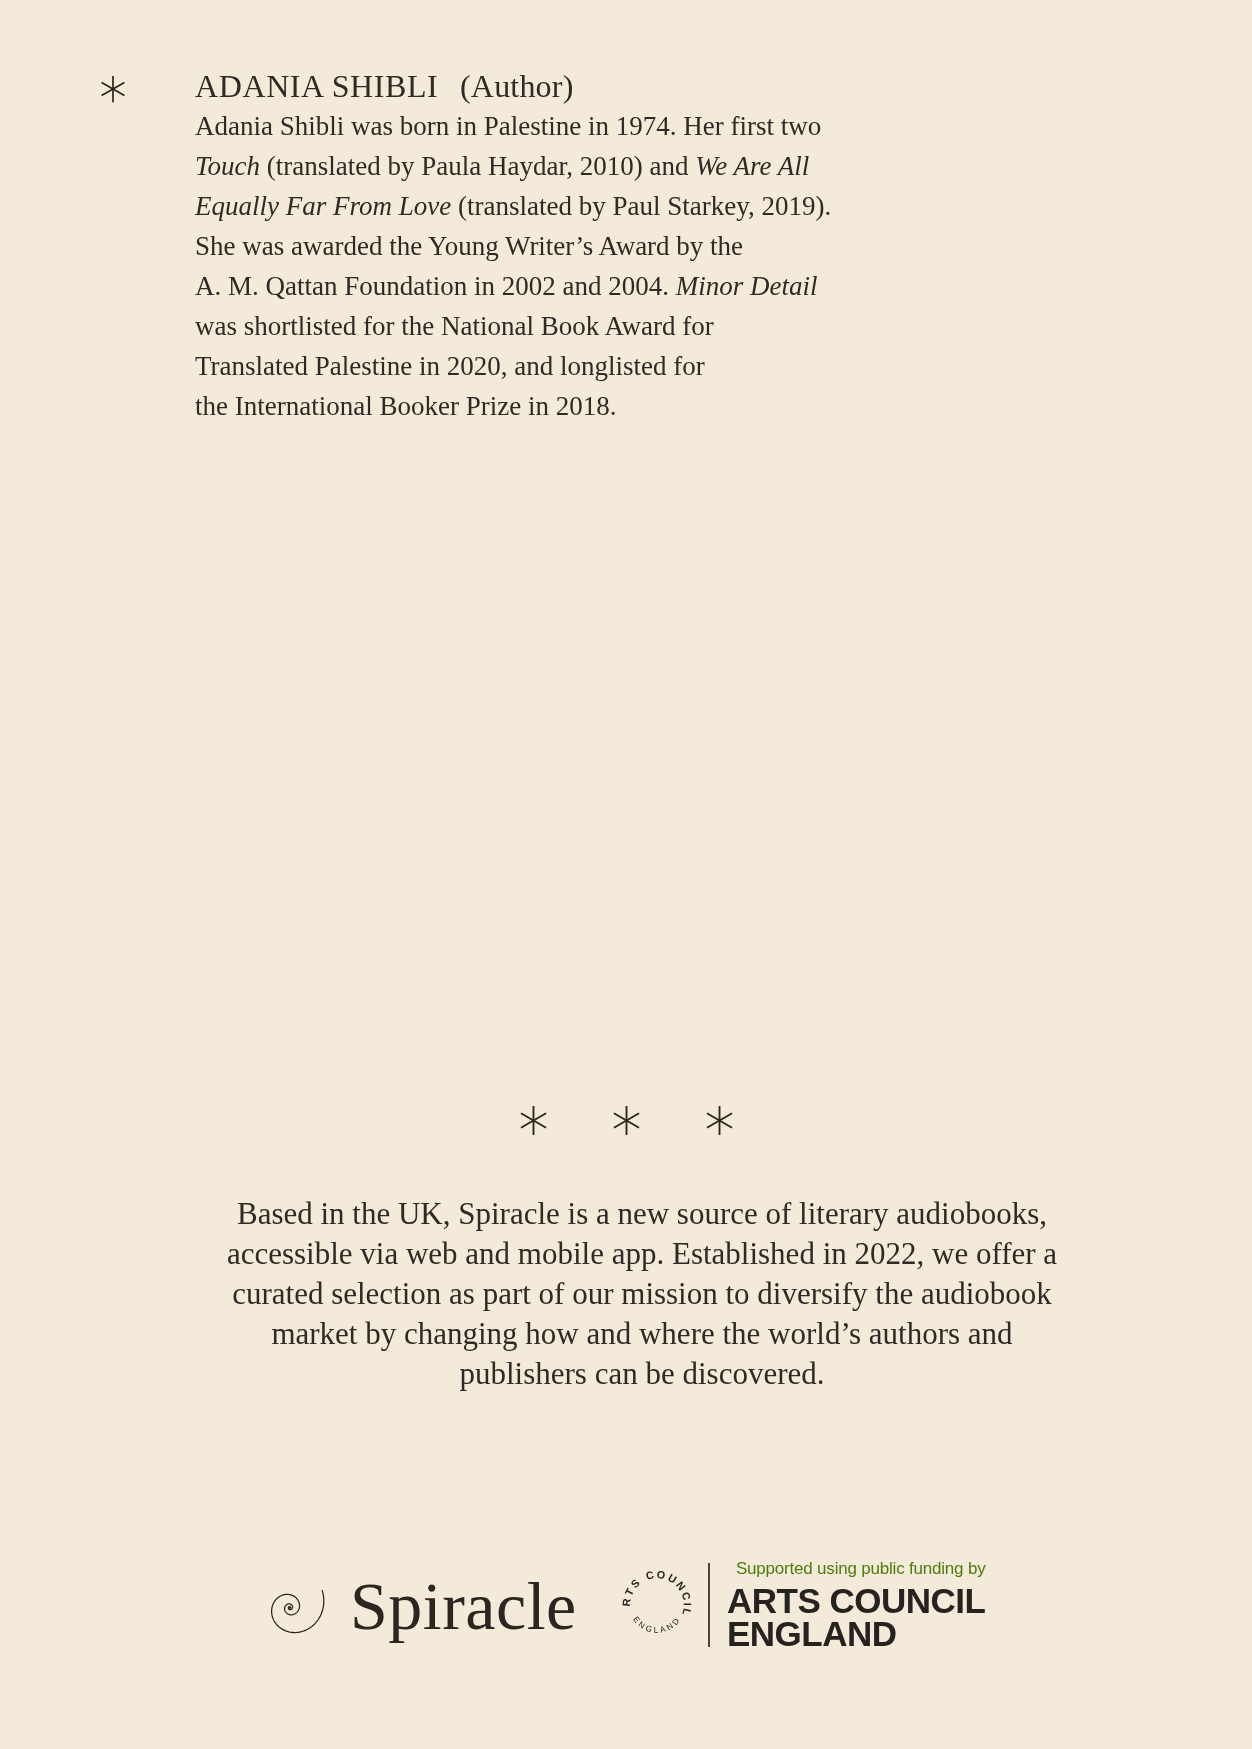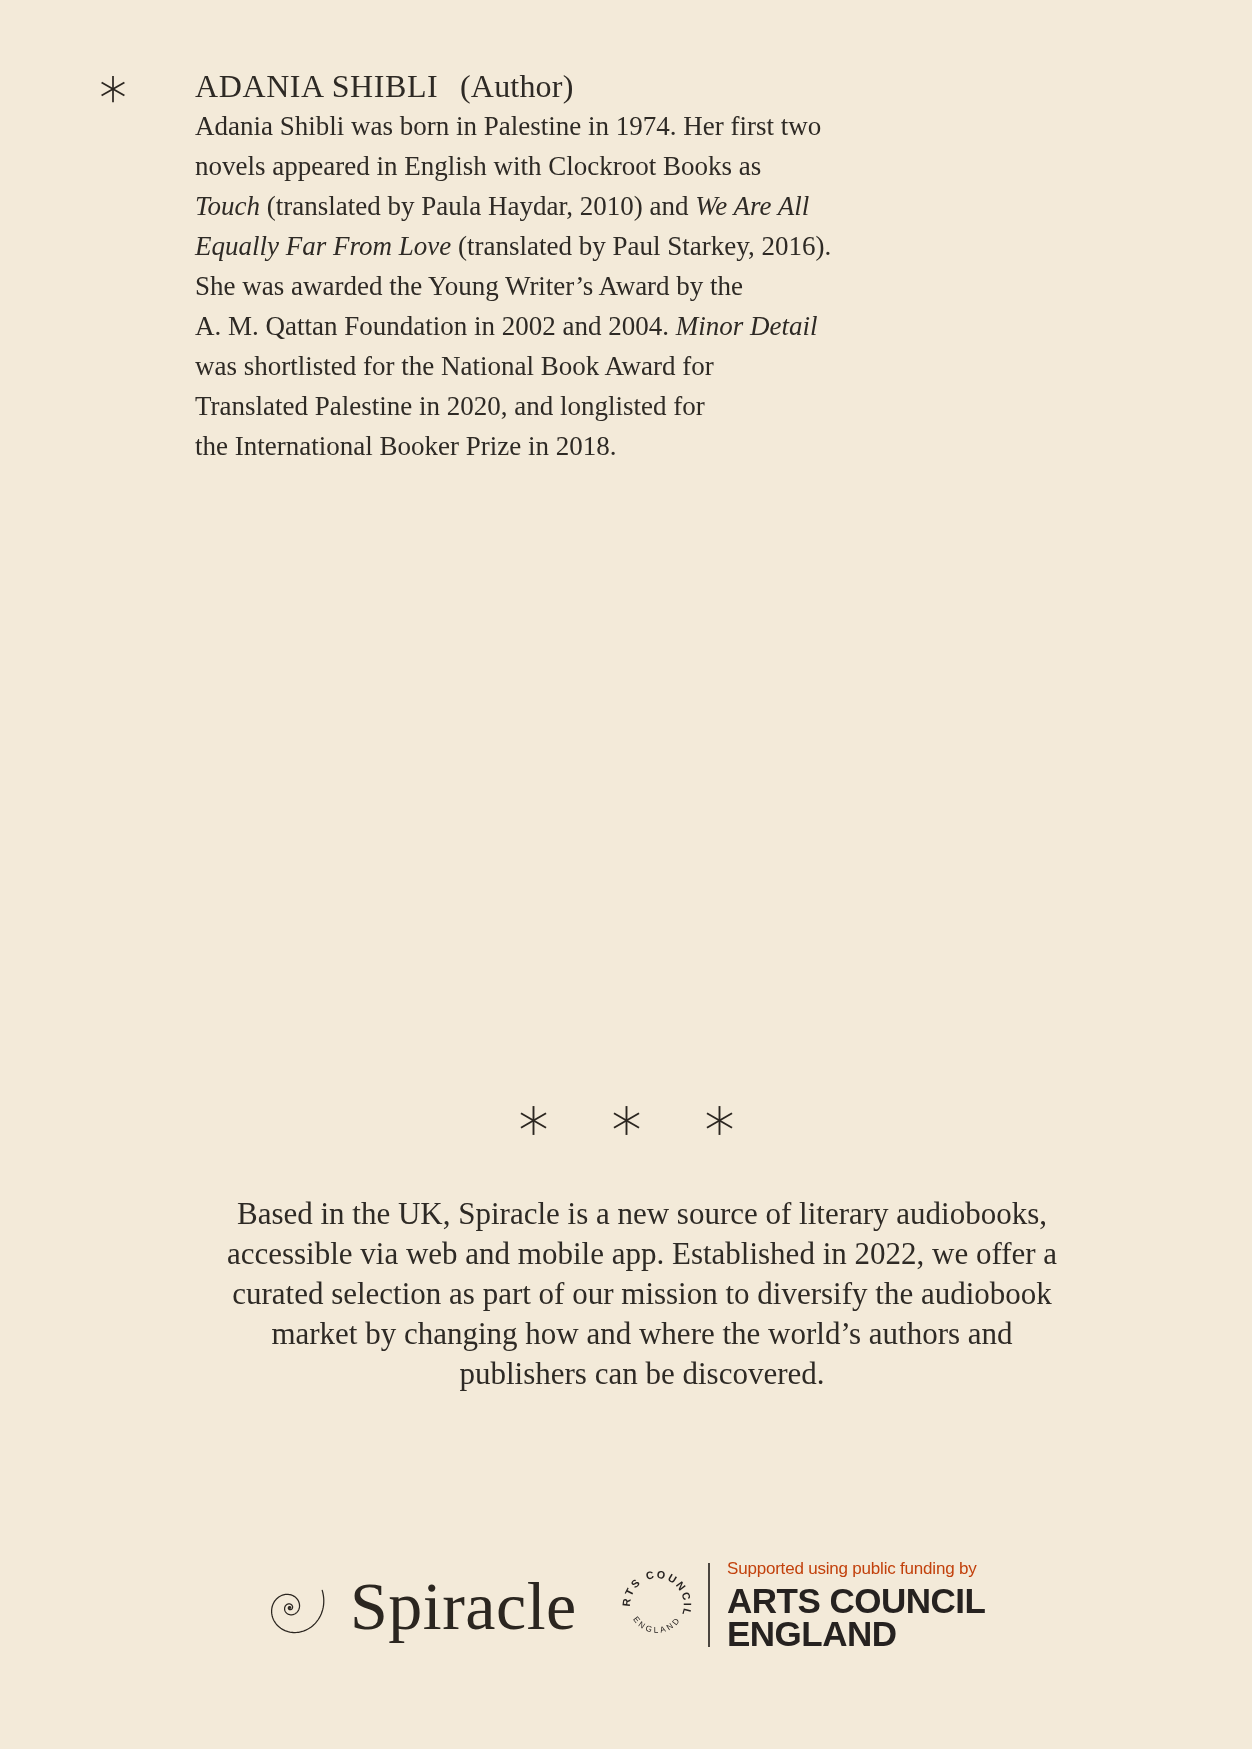--- a/index.html
+++ b/index.html
@@ -121,22 +121,23 @@
   }
   .ace-divider {
     width: 2px;
     height: 84px;
     background: #4a453f;
     margin: 0 17px 0 16px;
   }
   .ace-tagline {
     font-size: 17px;
     letter-spacing: -0.2px;
-    color: #c2410c;
+    color: #4d7c0f;
     margin-bottom: 5px;
+    text-align: right;
   }
   .ace-big {
     font-size: 35px;
     font-weight: bold;
     line-height: 33px;
     letter-spacing: -0.5px;
   }
 </style>
 </head>
 <body style="background: rgb(243, 234, 217);">
@@ -149,23 +150,22 @@
         <line x1="4.8" y1="11.2" x2="35.2" y2="28.8"></line>
       </svg></span>
 
   <section class="author">
     <h1 class="author-heading">
       <span>ADANIA SHIBLI</span>
       <span class="role">(Author)</span>
     </h1>
     <div class="bio">
         <div class="bio-line"><span>Adania Shibli was born in Palestine in 1974. Her first two</span></div>
-        <div class="bio-line"><span>novels appeared in English with Clockroot Books as</span></div>
         <div class="bio-line"><i>Touch</i><span> (translated by Paula Haydar, 2010) and </span><i>We Are All</i></div>
-        <div class="bio-line"><i>Equally Far From Love</i><span> (translated by Paul Starkey, 2016).</span></div>
+        <div class="bio-line"><i>Equally Far From Love</i><span> (translated by Paul Starkey, 2019).</span></div>
         <div class="bio-line"><span>She was awarded the Young Writer’s Award by the</span></div>
         <div class="bio-line"><span>A. M. Qattan Foundation in 2002 and 2004. </span><i>Minor Detail</i></div>
         <div class="bio-line"><span>was shortlisted for the National Book Award for</span></div>
         <div class="bio-line"><span>Translated Palestine in 2020, and longlisted for</span></div>
         <div class="bio-line"><span>the International Booker Prize in 2018.</span></div>
       </div>
   </section>
 
   <div class="asterisk-row">
       <svg viewBox="0 0 40 40" width="33" height="33" class="asterisk">

